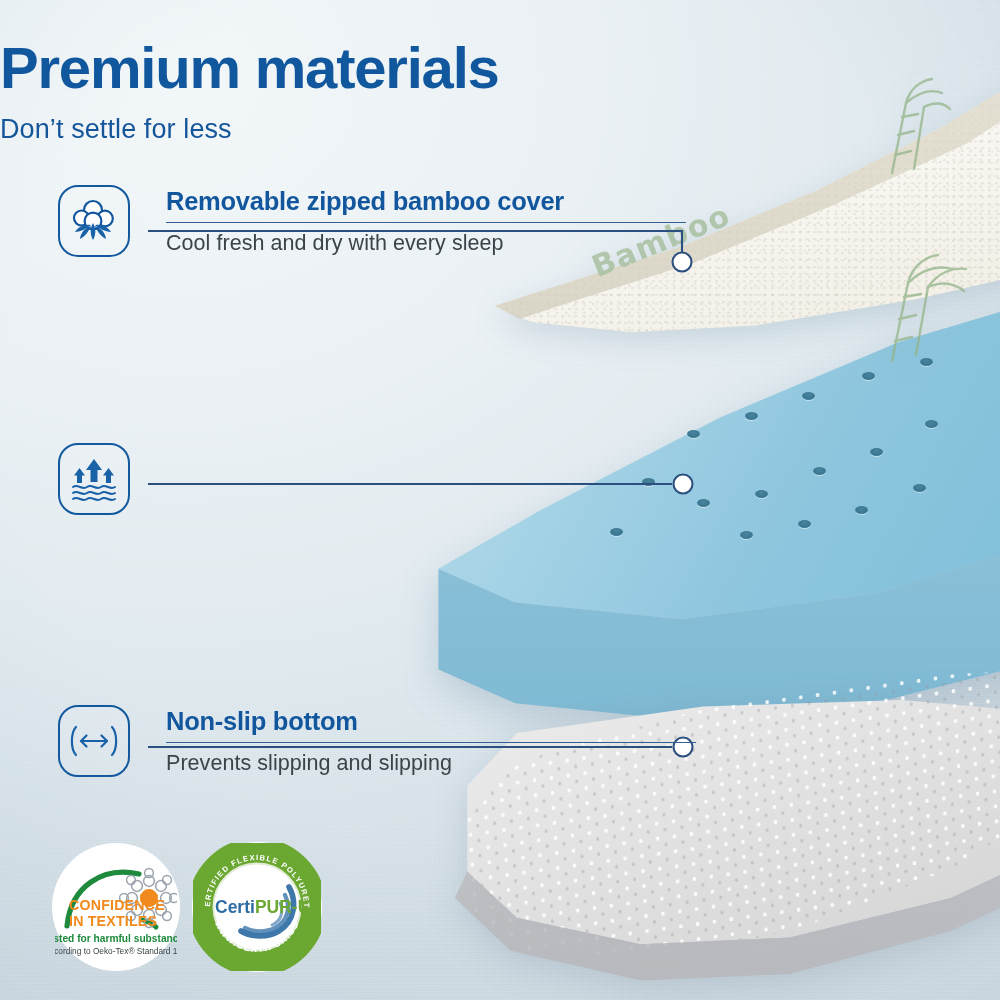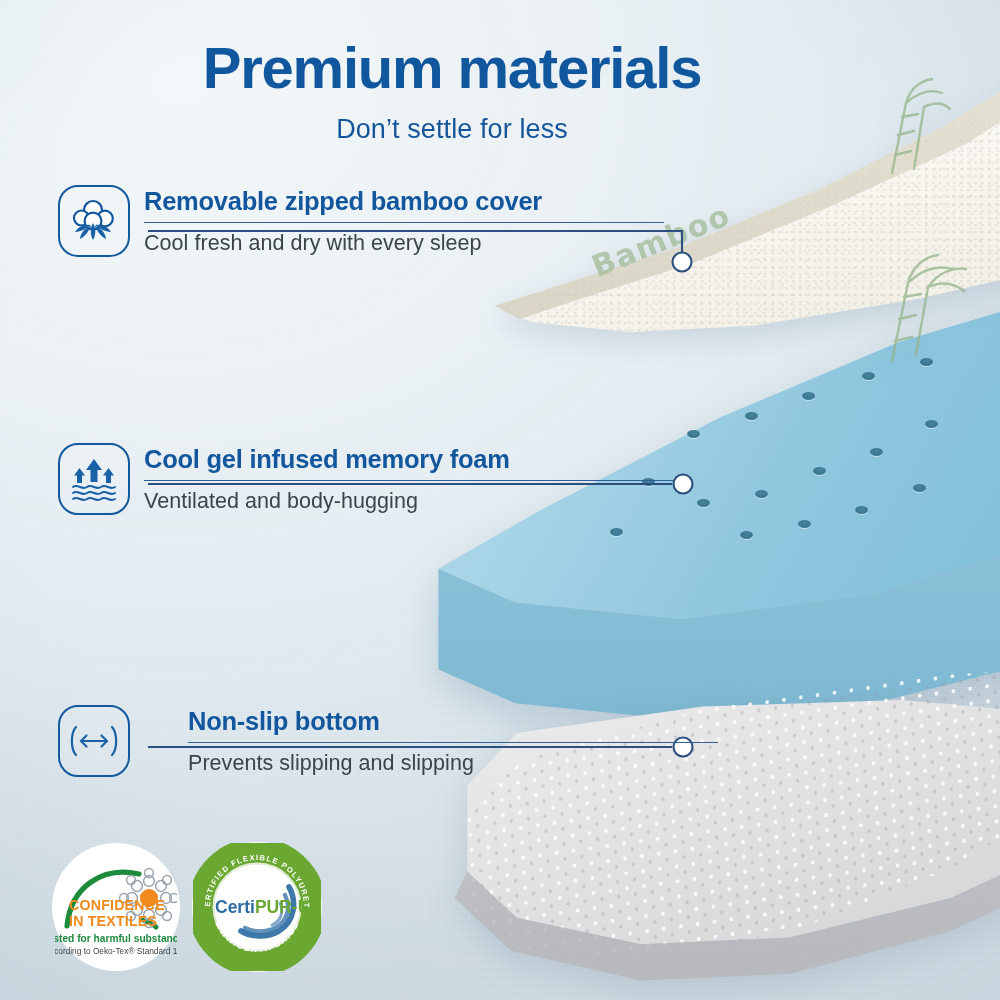--- a/index.html
+++ b/index.html
@@ -38,21 +38,21 @@
     pointer-events: none;
     background: radial-gradient(ellipse 900px 800px at 50% 40%, rgba(255,255,255,0) 55%, rgba(120,150,170,.10) 100%);
   }
 
   
   .header {
     position: absolute;
     left: 0;
     top: 38px;
     width: 904px;
-    text-align: center;
+    text-align: left;
     z-index: 12;
   }
   .title {
     font-size: 58px;
     font-weight: 700;
     letter-spacing: -1.2px;
     color: #11579e;
     line-height: 1.04;
     white-space: nowrap;
   }
@@ -77,21 +77,21 @@
     flex: 0 0 72px;
     border: 2.6px solid #13599e;
     border-radius: 20px;
     display: flex;
     align-items: center;
     justify-content: center;
     background: rgba(255,255,255,.10);
     box-sizing: border-box;
   }
   .feat-text {
-    margin-left: 14px;
+    margin-left: 36px;
     padding-top: 2px;
   }
   .feat-title {
     font-size: 25.5px;
     font-weight: 700;
     color: #12579e;
     letter-spacing: -.25px;
     white-space: nowrap;
     line-height: 1.1;
   }
@@ -107,21 +107,21 @@
     color: #3a4449;
     letter-spacing: .05px;
     white-space: nowrap;
   }
 
   
   #feature-cover   { left: 58px; top: 185px; }
   #feature-cover .feat-rule  { width: 520px; }
   #feature-gel     { left: 58px; top: 443px; }
   #feature-gel .feat-rule    { width: 530px; }
-  #feature-nonslip { left: 58px; top: 705px; gap: 44px; }
+  #feature-nonslip { left: 58px; top: 705px; }
   #feature-nonslip .feat-rule{ width: 530px; }
 
   
   .callout-svg {
     position: absolute;
     inset: 0;
     width: 1000px;
     height: 1000px;
     z-index: 13;
     pointer-events: none;
@@ -424,25 +424,20 @@
           <path d="M9.5 12 L15 19.5 L12 19.5 L12 27 L7 27 L7 19.5 L4 19.5 Z"></path>
           <path d="M38.5 12 L44 19.5 L41 19.5 L41 27 L36 27 L36 19.5 L33 19.5 Z"></path>
         </g>
         <g fill="none" stroke="#1a62a8" stroke-width="2" stroke-linecap="round">
           <path d="M3 31 C8 27.5 12 34.5 17 31 C22 27.5 26 34.5 31 31 C36 27.5 40 34.5 45 31"></path>
           <path d="M3 37 C8 33.5 12 40.5 17 37 C22 33.5 26 40.5 31 37 C36 33.5 40 40.5 45 37"></path>
           <path d="M3 43 C8 39.5 12 46.5 17 43 C22 39.5 26 46.5 31 43 C36 39.5 40 46.5 45 43"></path>
         </g>
       </svg>
     </div>
-    <div class="feat-text">
-      <div class="feat-title">Cool gel infused memory foam</div>
-      <div class="feat-rule"></div>
-      <div class="feat-sub">Ventilated and body-hugging</div>
-    </div>
   </div>
 
   <div class="feature" id="feature-nonslip">
     <div class="feat-icon">
       <svg width="50" height="40" viewBox="0 0 50 40">
         <g fill="none" stroke="#1a62a8" stroke-width="2.2" stroke-linecap="round" stroke-linejoin="round">
           <path d="M12 20 H38"></path>
           <path d="M17.5 14.5 L12 20 L17.5 25.5"></path>
           <path d="M32.5 14.5 L38 20 L32.5 25.5"></path>
           <path d="M7 6 C1.5 12 1.5 28 7 34"></path>

